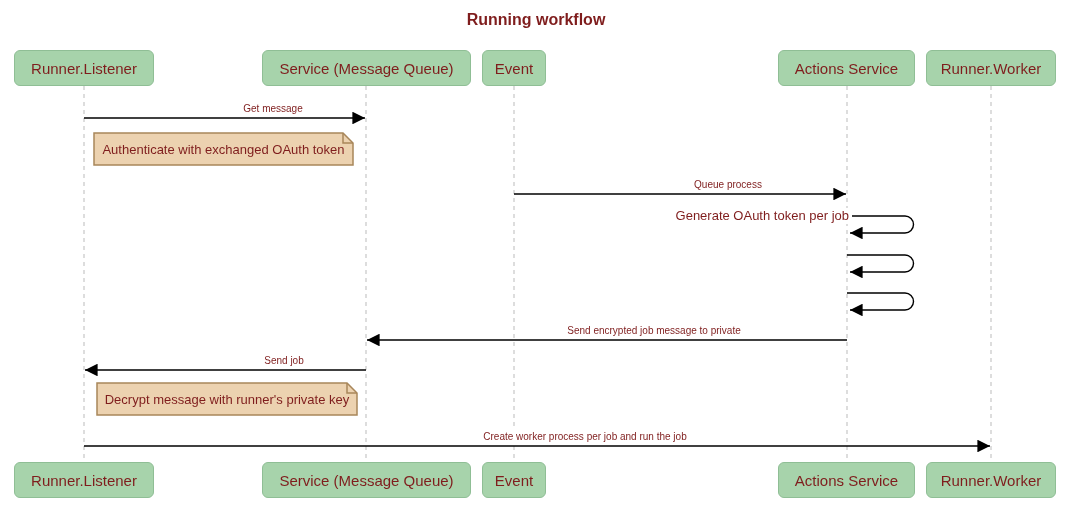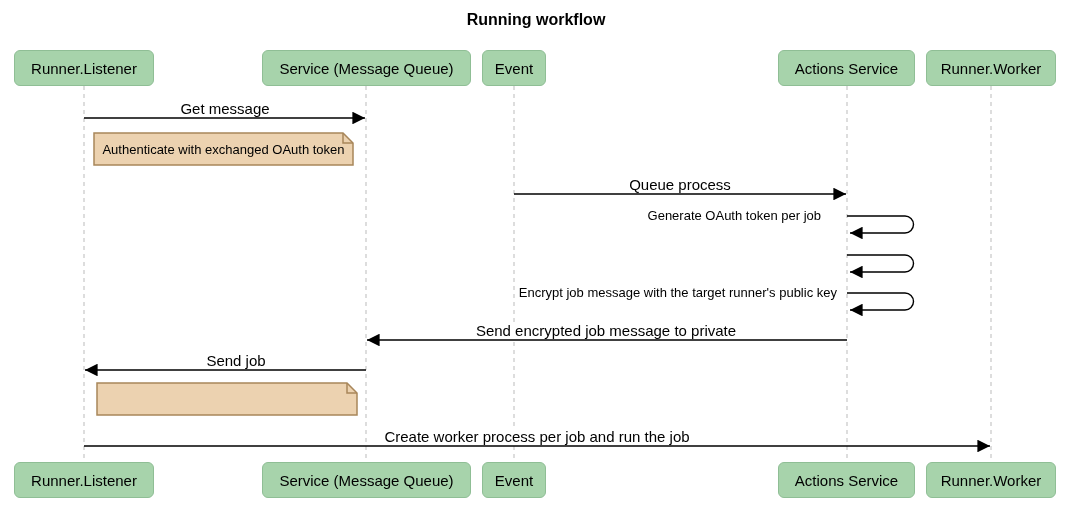--- a/index.html
+++ b/index.html
@@ -2,21 +2,21 @@
 <html><head>
 <meta charset="utf-8">
 <style>
   html, body { margin: 0; padding: 0; background: #ffffff; }
   #diagram {
     position: relative;
     width: 1072px;
     height: 523px;
     background: #ffffff;
     font-family: "Liberation Sans", sans-serif;
-    color: #000000;
+    color: #7f1d1d;
     overflow: hidden;
   }
   #title {
     position: absolute;
     top: 11px; left: 0; width: 100%;
     text-align: center;
     font-size: 16px;
     font-weight: bold;
   }
   svg.layer {
@@ -34,27 +34,28 @@
     display: flex;
     align-items: center;
     justify-content: center;
     font-size: 15px;
     white-space: nowrap;
   }
   .p-top    { top: 50px; }
   .p-bottom { top: 462px; }
   .msg-label {
     position: absolute;
-    font-size: 15px;
+    font-size: 10px;
     height: 16px;
     line-height: 16px;
     white-space: nowrap;
     transform: translateX(-50%);
     background: #ffffff;
     padding: 0 3px;
+    margin-left: 48px;
   }
   .self-label {
     position: absolute;
     font-size: 13px;
     height: 16px;
     line-height: 16px;
     white-space: nowrap;
     text-align: right;
     background: #ffffff;
     padding: 0 3px;
@@ -134,21 +135,21 @@
     </div>
   <div class="participant p-bottom" style="left:778px; width:137px;">
       <span>Actions Service</span>
     </div>
   <div class="participant p-bottom" style="left:926px; width:130px;">
       <span>Runner.Worker</span>
     </div>
 
   <div class="msg-label" style="left:225px; top:101px;">Get message</div>
   <div class="msg-label" style="left:680px; top:177px;">Queue process</div>
-  <div class="self-label" style="right:248px; top:208px;">Generate OAuth token per job</div>
-  <div class="self-label" style="right:232px; top:285px;">Encrypt job message with the target runner's public key</div>
+  <div class="self-label" style="right:220px; top:208px;">Generate OAuth token per job</div>
   <div class="msg-label" style="left:606px; top:323px;">Send encrypted job message to private</div>
   <div class="msg-label" style="left:236px; top:353px;">Send job</div>
   <div class="msg-label" style="left:537px; top:429px;">Create worker process per job and run the job</div>
 
   <div class="note-text" style="left:94px; top:133px; width:259px; height:32px;border-radius:15px;">Authenticate with exchanged OAuth token</div>
+  <div class="note-text" style="left:97px; top:383px; width:260px; height:32px;">Decrypt message with runner's private key</div>
 
 </div>
 
 </body></html>

